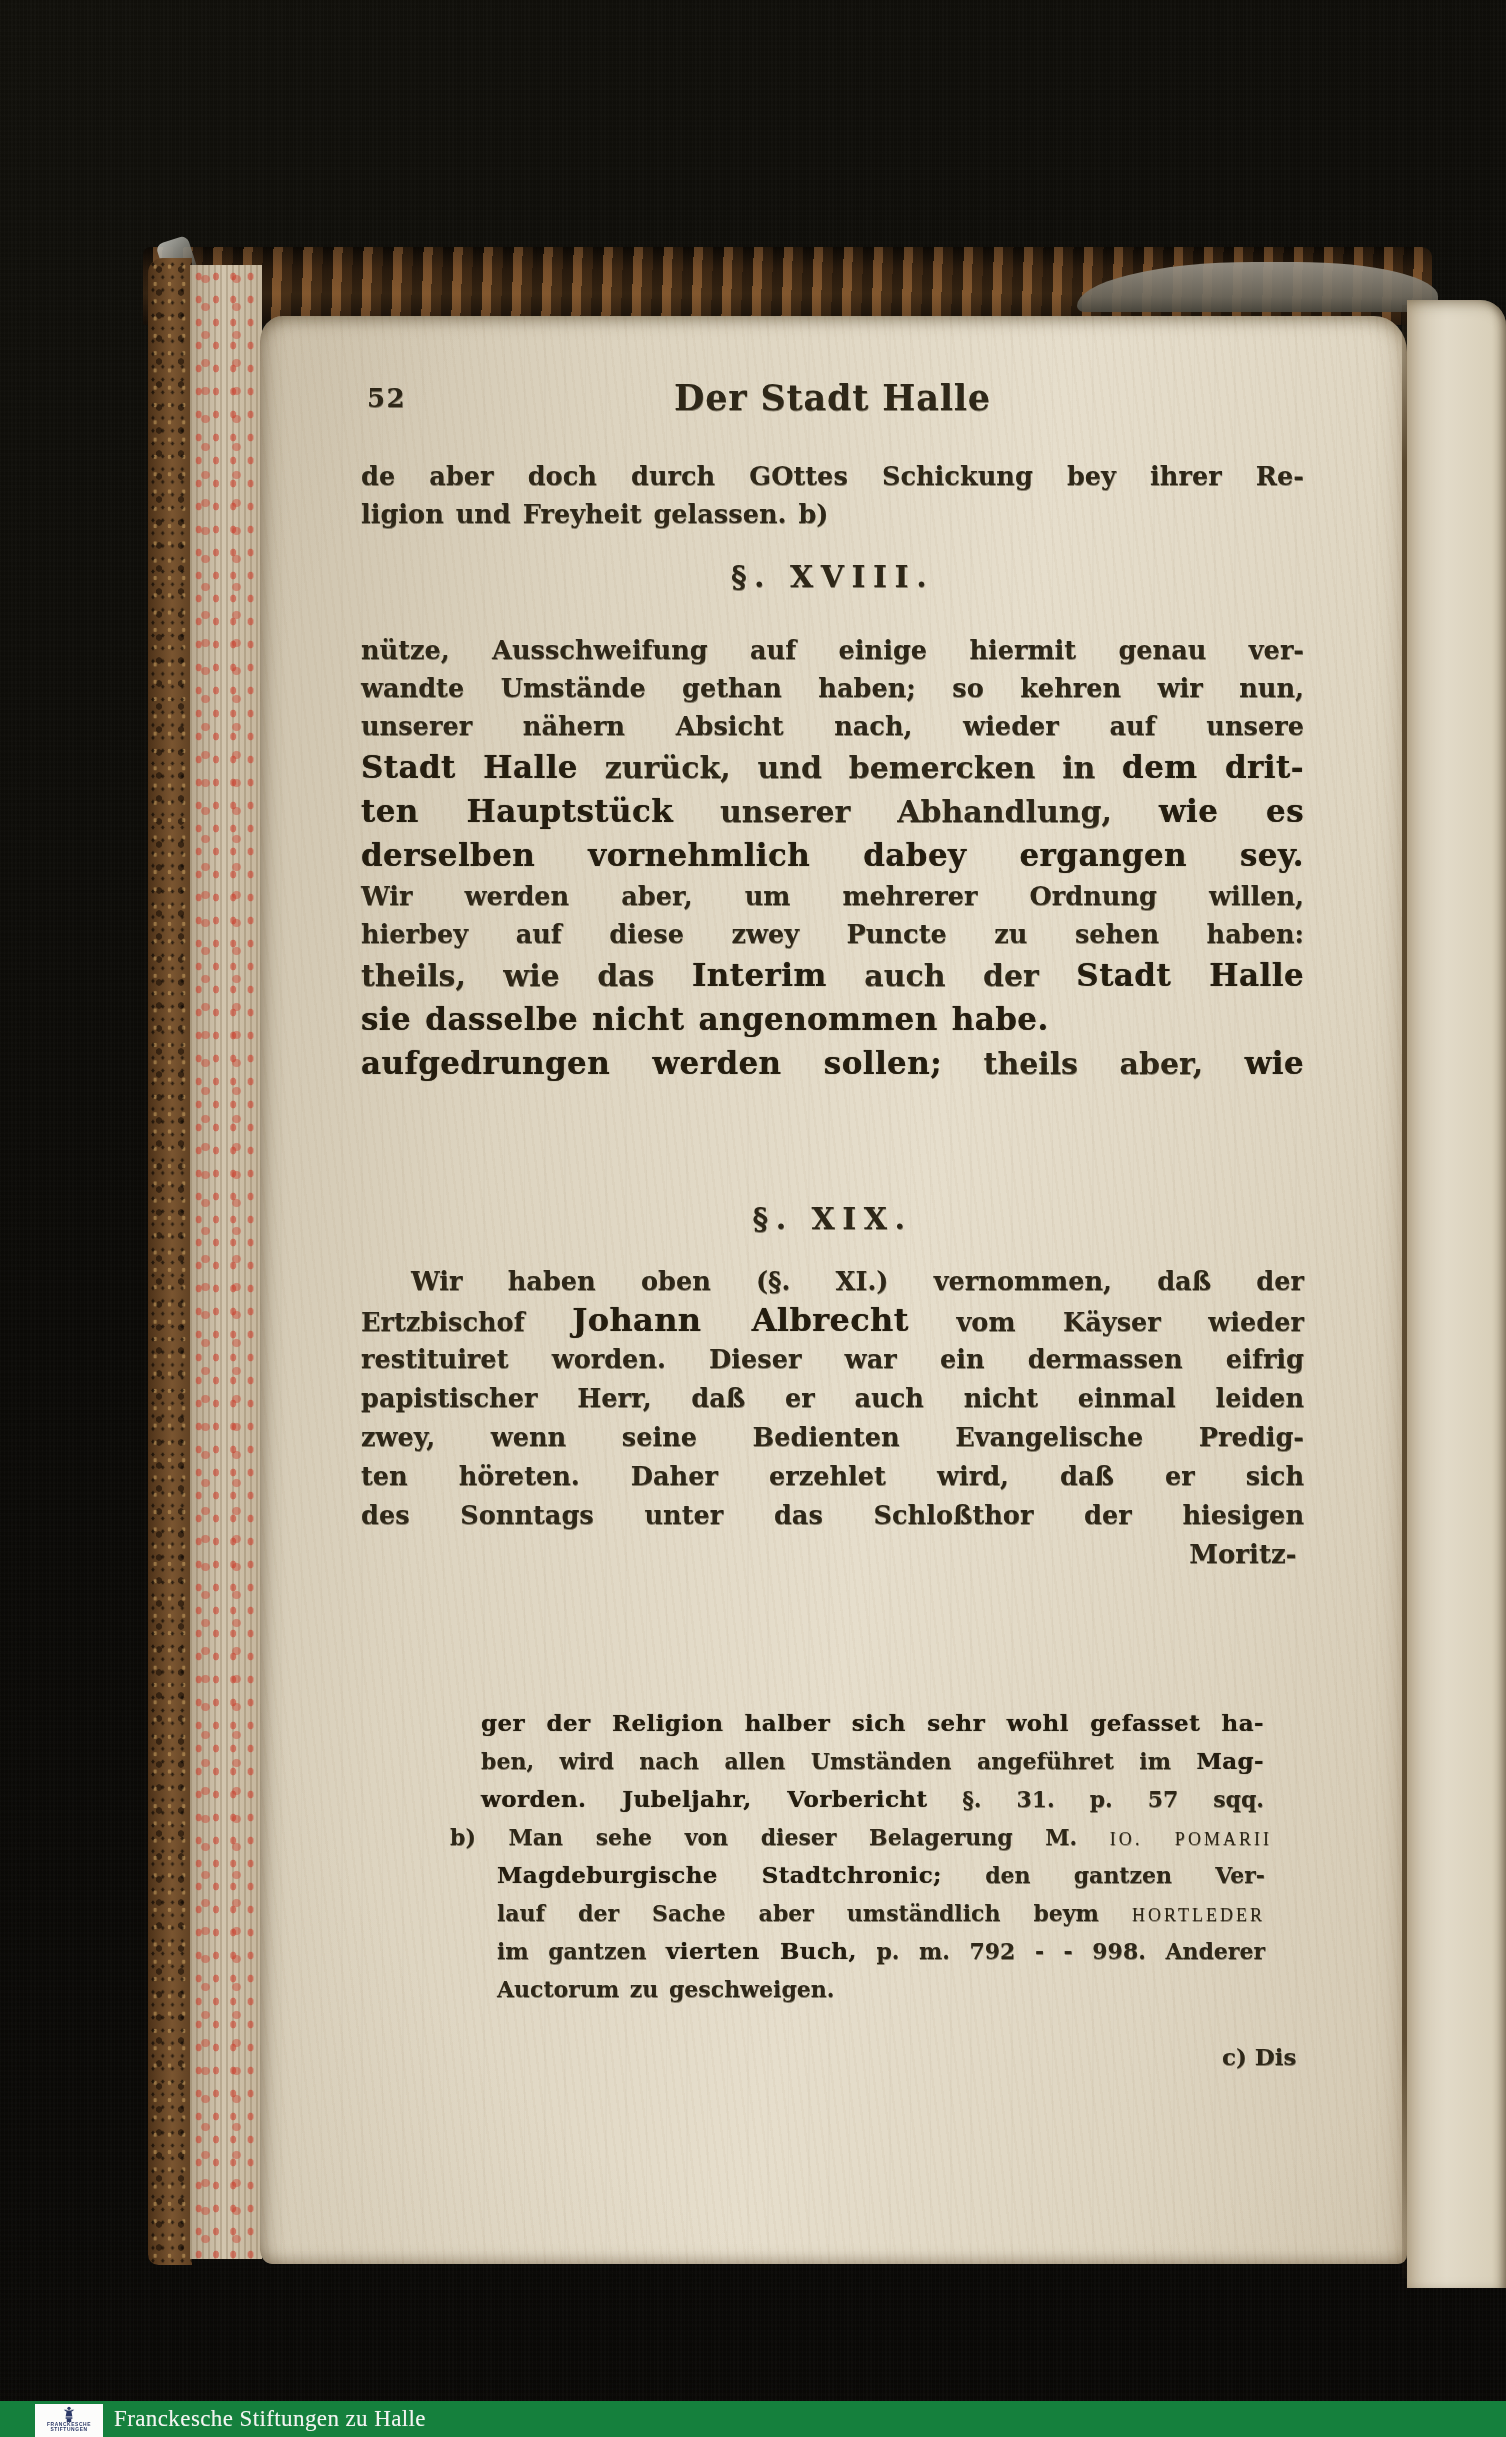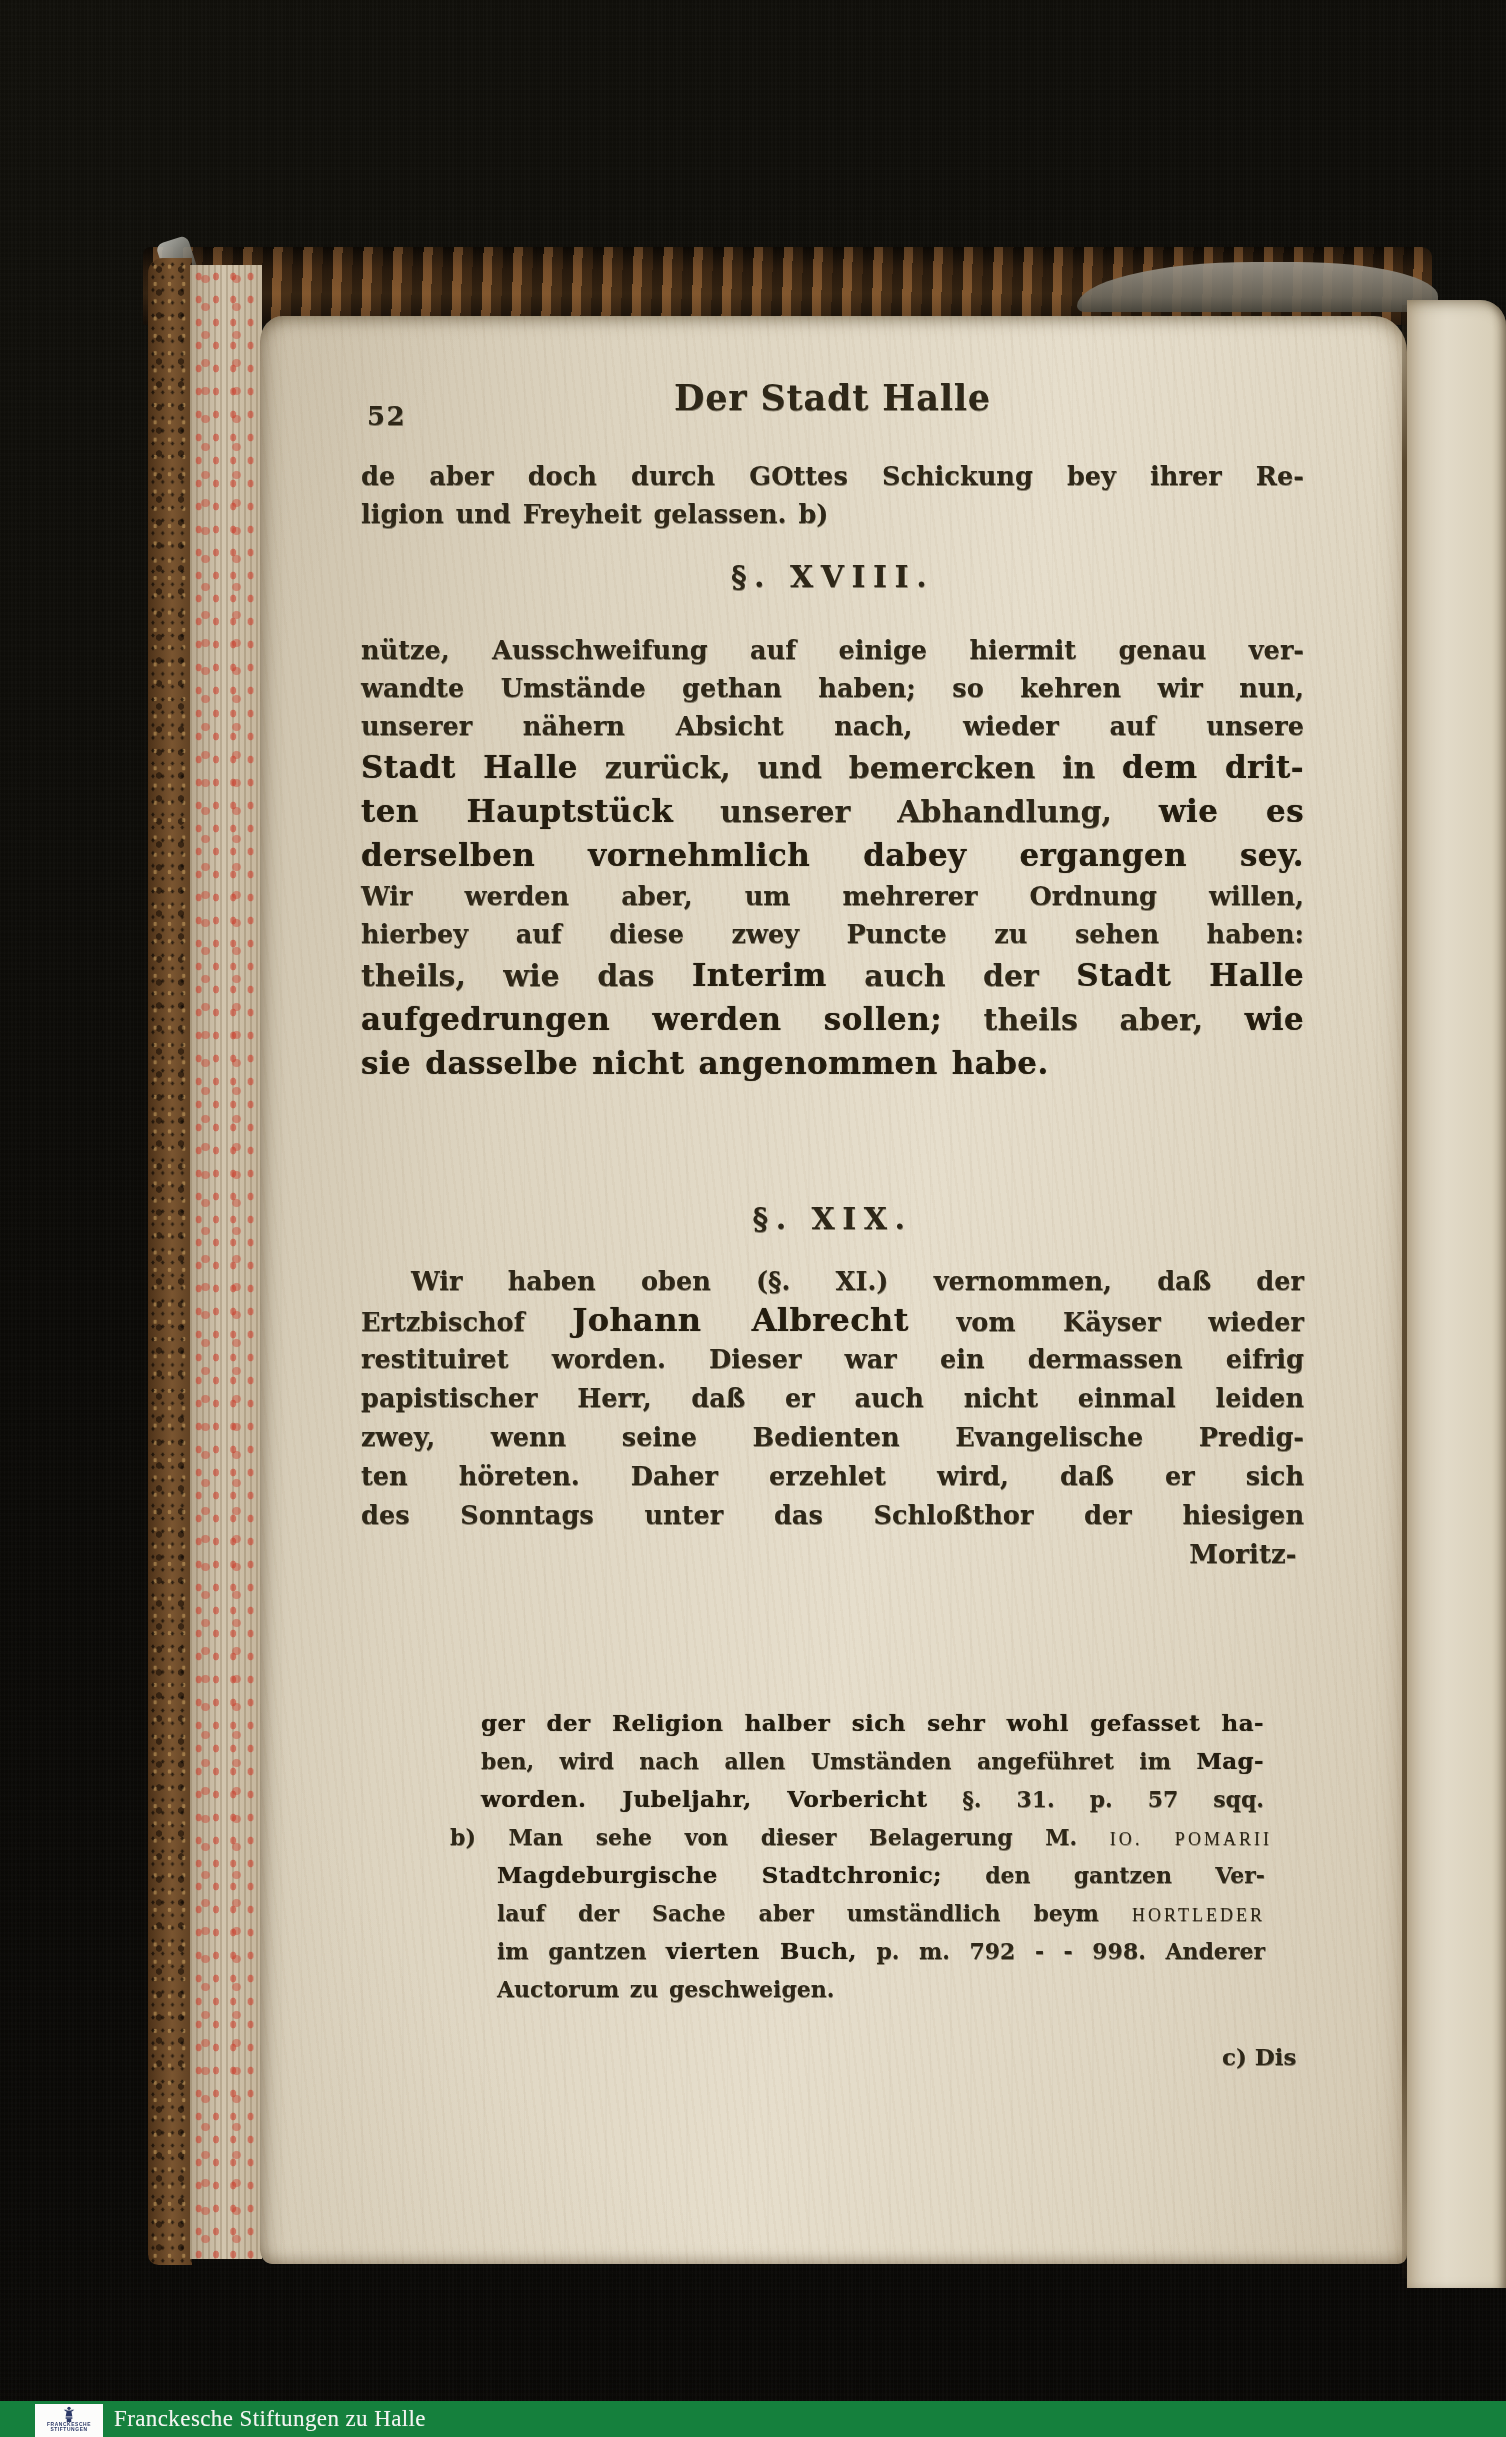--- a/index.html
+++ b/index.html
@@ -51,21 +51,21 @@
   .crease{position:absolute;left:1402px;top:305px;width:4.5px;height:1973px;
     background:linear-gradient(180deg, rgba(60,45,25,.1), rgba(74,56,30,.85) 8%, rgba(74,56,30,.8) 88%, rgba(60,45,25,.1));}
   .page-right{position:absolute;left:1407px;top:300px;width:99px;height:1988px;border-radius:0 25.6px 0 0;
     background:linear-gradient(90deg,#d2c8b3,#e2dac8 40%,#d9d0ba 85%,#c4b89f);
     box-shadow:inset 16.6px 0 19.6px -12px rgba(130,105,70,.5), inset -7.5px 0 9px -4.5px rgba(60,45,30,.55),
                inset 0 12px 13.6px -9px rgba(90,75,50,.5);}
   
   .text-column{position:absolute;left:361px;top:377px;width:943px;color:#2e2718;
     text-shadow:0.3px 0.5px 0 rgba(43,35,20,.5);}
   .header-row{position:relative;height:45px;}
-  .page-num{position:absolute;left:6px;top:24px;font-size:26px;font-weight:bold;letter-spacing:1.5px;}
+  .page-num{position:absolute;left:6px;top:6px;font-size:26px;font-weight:bold;letter-spacing:1.5px;}
   .running-title{position:absolute;left:0;right:0;top:0;text-align:center;
     font-size:35px;font-weight:bold;letter-spacing:0.8px;}
   .line{height:38px;line-height:38px;font-size:25.6px;font-weight:bold;
     text-align:justify;text-align-last:justify;word-spacing:3px;}
   .line.xl{height:44px;line-height:44px;font-size:30px;}
   .line.al-left{text-align:left;text-align-last:left;}
   .em{font-weight:bold;font-size:32px;letter-spacing:0.4px;color:#241d0f;
       text-shadow:0 0 0.8px rgba(25,18,8,.85);}
   .xl .em{font-size:31px;}
   .sc{font-family:"Liberation Serif",serif;font-weight:normal;letter-spacing:3px;font-size:.82em;}
@@ -125,22 +125,22 @@
       <div class="para" data-sec="p18">
         <div class="line"><span>nütze, Ausschweifung auf einige hiermit genau ver-</span></div>
         <div class="line"><span>wandte Umstände gethan haben; so kehren wir nun,</span></div>
         <div class="line"><span>unserer nähern Absicht nach, wieder auf unsere</span></div>
         <div class="line xl"><span class="em">Stadt Halle</span><span> zurück, und bemercken in </span><span class="em">dem drit-</span></div>
         <div class="line xl"><span class="em">ten Hauptstück</span><span> unserer Abhandlung, </span><span class="em">wie es</span></div>
         <div class="line xl"><span class="em">derselben vornehmlich dabey ergangen sey.</span></div>
         <div class="line"><span>Wir werden aber, um mehrerer Ordnung willen,</span></div>
         <div class="line"><span>hierbey auf diese zwey Puncte zu sehen haben:</span></div>
         <div class="line xl"><span>theils, wie das </span><span class="em">Interim</span><span> auch der </span><span class="em">Stadt Halle</span></div>
+        <div class="line xl al-left"><span class="em">sie dasselbe nicht angenommen habe.</span></div>
         <div class="line xl"><span class="em">aufgedrungen werden sollen;</span><span> theils aber, </span><span class="em">wie</span></div>
-        <div class="line xl al-left"><span class="em">sie dasselbe nicht angenommen habe.</span></div>
       </div>
       <div class="section-heading" data-sec="h19">§.  XIX.</div>
       <div class="para" data-sec="p19">
         <div class="line ind-para"><span>Wir haben oben (§. XI.) vernommen, daß der</span></div>
         <div class="line"><span>Ertzbischof </span><span class="em">Johann Albrecht</span><span> vom Käyser wieder</span></div>
         <div class="line"><span>restituiret worden. Dieser war ein dermassen eifrig</span></div>
         <div class="line"><span>papistischer Herr, daß er auch nicht einmal leiden</span></div>
         <div class="line"><span>zwey, wenn seine Bedienten Evangelische Predig-</span></div>
         <div class="line"><span>ten höreten. Daher erzehlet wird, daß er sich</span></div>
         <div class="line"><span>des Sonntags unter das Schloßthor der hiesigen</span></div>

